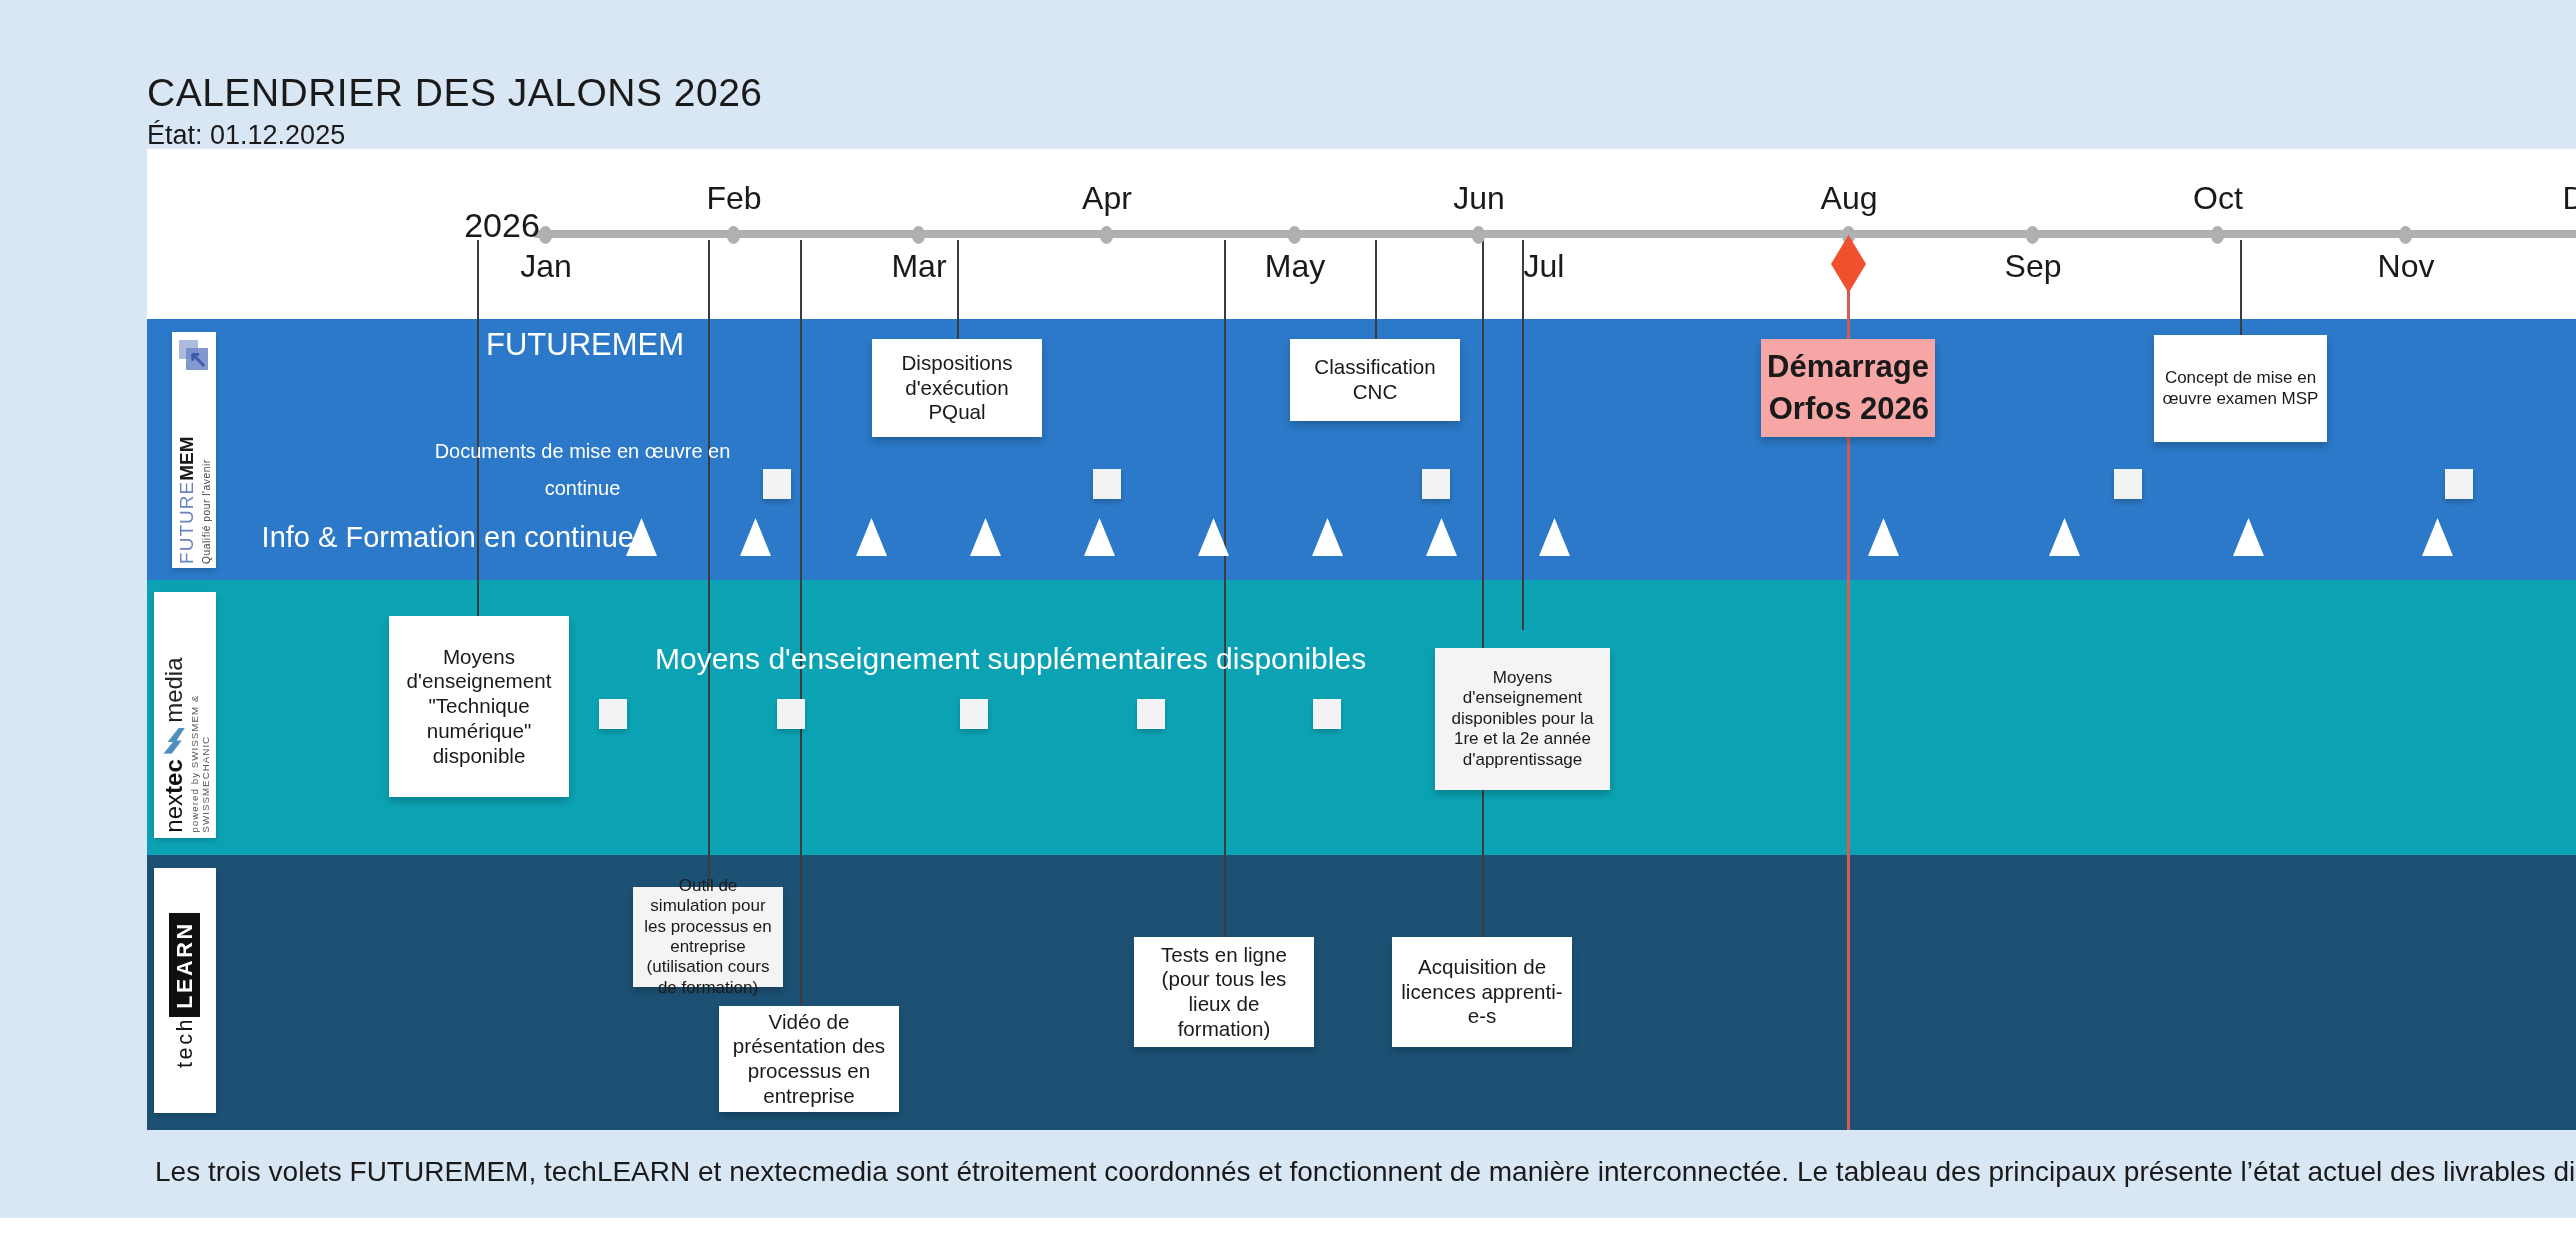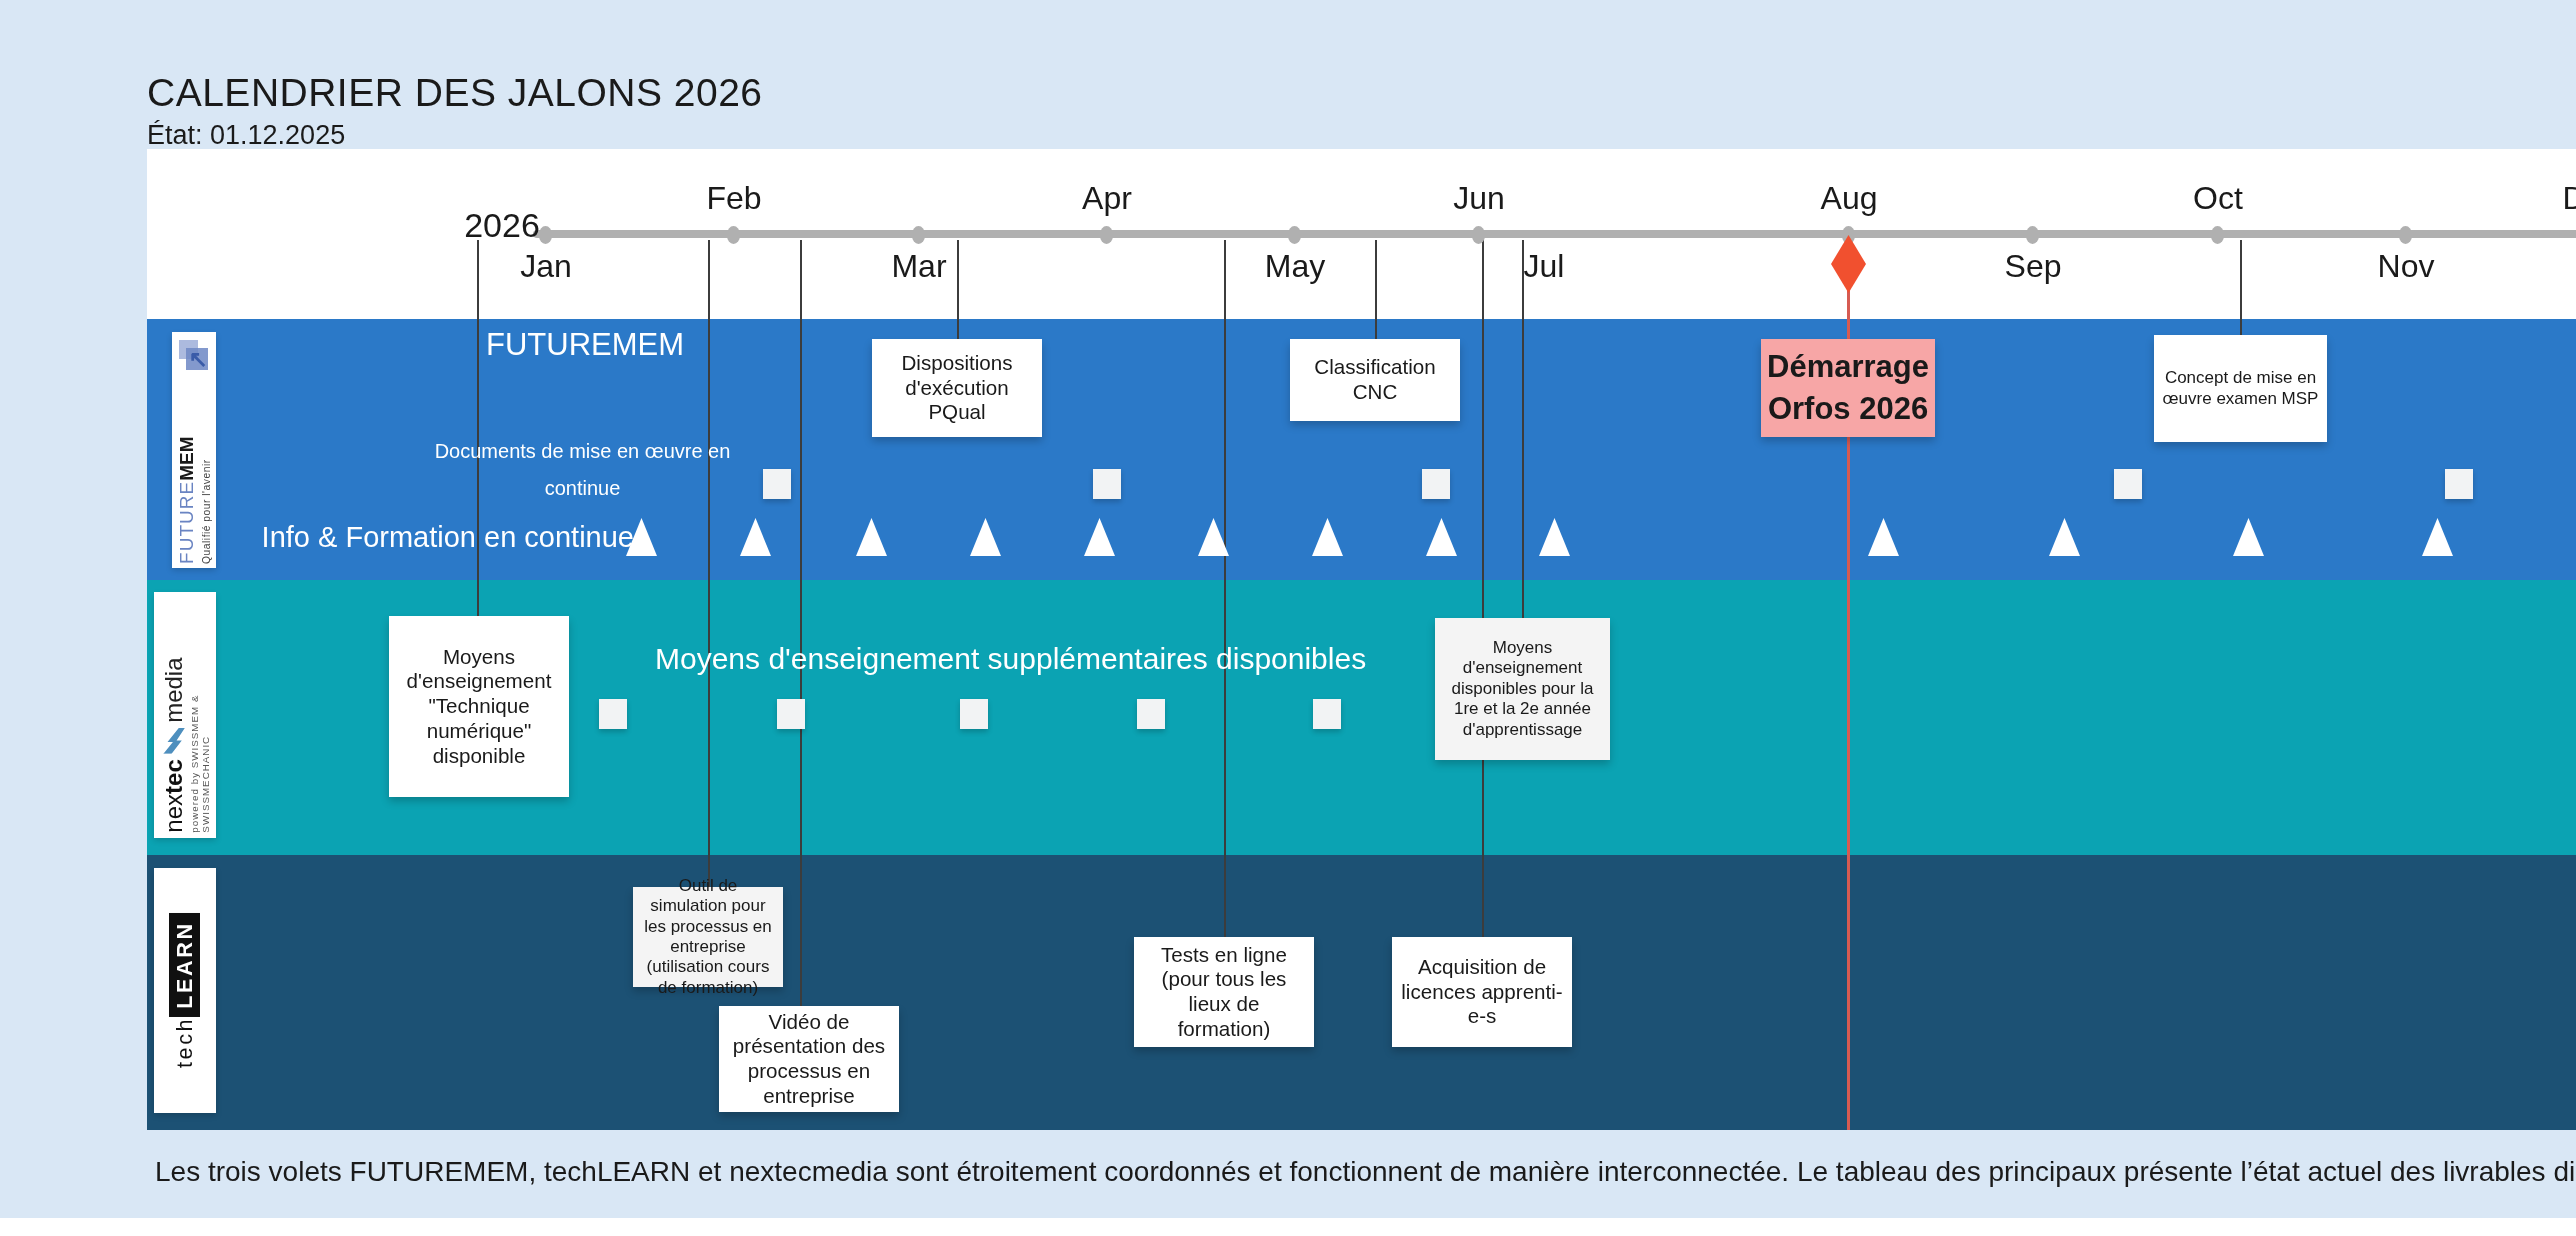--- a/index.html
+++ b/index.html
@@ -156,24 +156,24 @@
       <div class="leader" style="left: 708px; top: 240px; height: 647px;"></div>
       <div class="leader" style="left: 800px; top: 240px; height: 766px;"></div>
       <div class="leader" style="left: 957px; top: 240px; height: 99px;"></div>
       <div class="leader" style="left: 1224px; top: 240px; height: 698px;"></div>
       <div class="leader" style="left: 1375px; top: 240px; height: 99px;"></div>
       <div class="leader" style="left: 1482px; top: 240px; height: 698px;"></div>
       <div class="leader" style="left: 1522px; top: 240px; height: 390px;"></div>
       <div class="leader" style="left: 2240px; top: 240px; height: 95px;"></div>
       <div class="mbox white small" style="left: 872px; top: 339px; width: 170px; height: 98px;">Dispositions d'exécution PQual</div>
       <div class="mbox white small" style="left: 1290px; top: 339px; width: 170px; height: 82px;">Classification CNC</div>
-      <div class="mbox pink" style="left: 1761px; top: 339px; width: 174px; height: 98px;">Démarrage Orfos 2026</div>
+      <div class="mbox pink" style="left: 1761px; top: 339px; width: 174px; height: 98px; text-align: right;">Démarrage Orfos 2026</div>
       <div class="mbox white tiny" style="left: 2154px; top: 335px; width: 173px; height: 107px;">Concept de mise en œuvre examen MSP</div>
       <div class="mbox white small" style="left: 389px; top: 616px; width: 180px; height: 181px;">Moyens d'enseignement "Technique numérique" disponible</div>
-      <div class="mbox offwhite tiny" style="left: 1435px; top: 618px; width: 175px; height: 142px;">Moyens d'enseignement disponibles pour la 1re et la 2e année d'apprentissage</div>
+      <div class="mbox offwhite tiny" style="left: 1435px; top: 648px; width: 175px; height: 142px;">Moyens d'enseignement disponibles pour la 1re et la 2e année d'apprentissage</div>
       <div class="mbox offwhite tiny" style="left: 633px; top: 887px; width: 150px; height: 100px;">Outil de simulation pour les processus en entreprise (utilisation cours de formation)</div>
       <div class="mbox white small" style="left: 719px; top: 1006px; width: 180px; height: 106px;">Vidéo de présentation des processus en entreprise</div>
       <div class="mbox white small" style="left: 1134px; top: 937px; width: 180px; height: 110px;">Tests en ligne (pour tous les lieux de formation)</div>
       <div class="mbox white small" style="left: 1392px; top: 937px; width: 180px; height: 110px;">Acquisition de licences apprenti-e-s</div>
       <div class="square" style="left: 763px; top: 469px;"></div>
       <div class="square" style="left: 1093px; top: 469px;"></div>
       <div class="square" style="left: 1422px; top: 469px;"></div>
       <div class="square" style="left: 2114px; top: 469px;"></div>
       <div class="square" style="left: 2445px; top: 469px;"></div>
       <div class="square" style="left: 599px; top: 699px;"></div>

